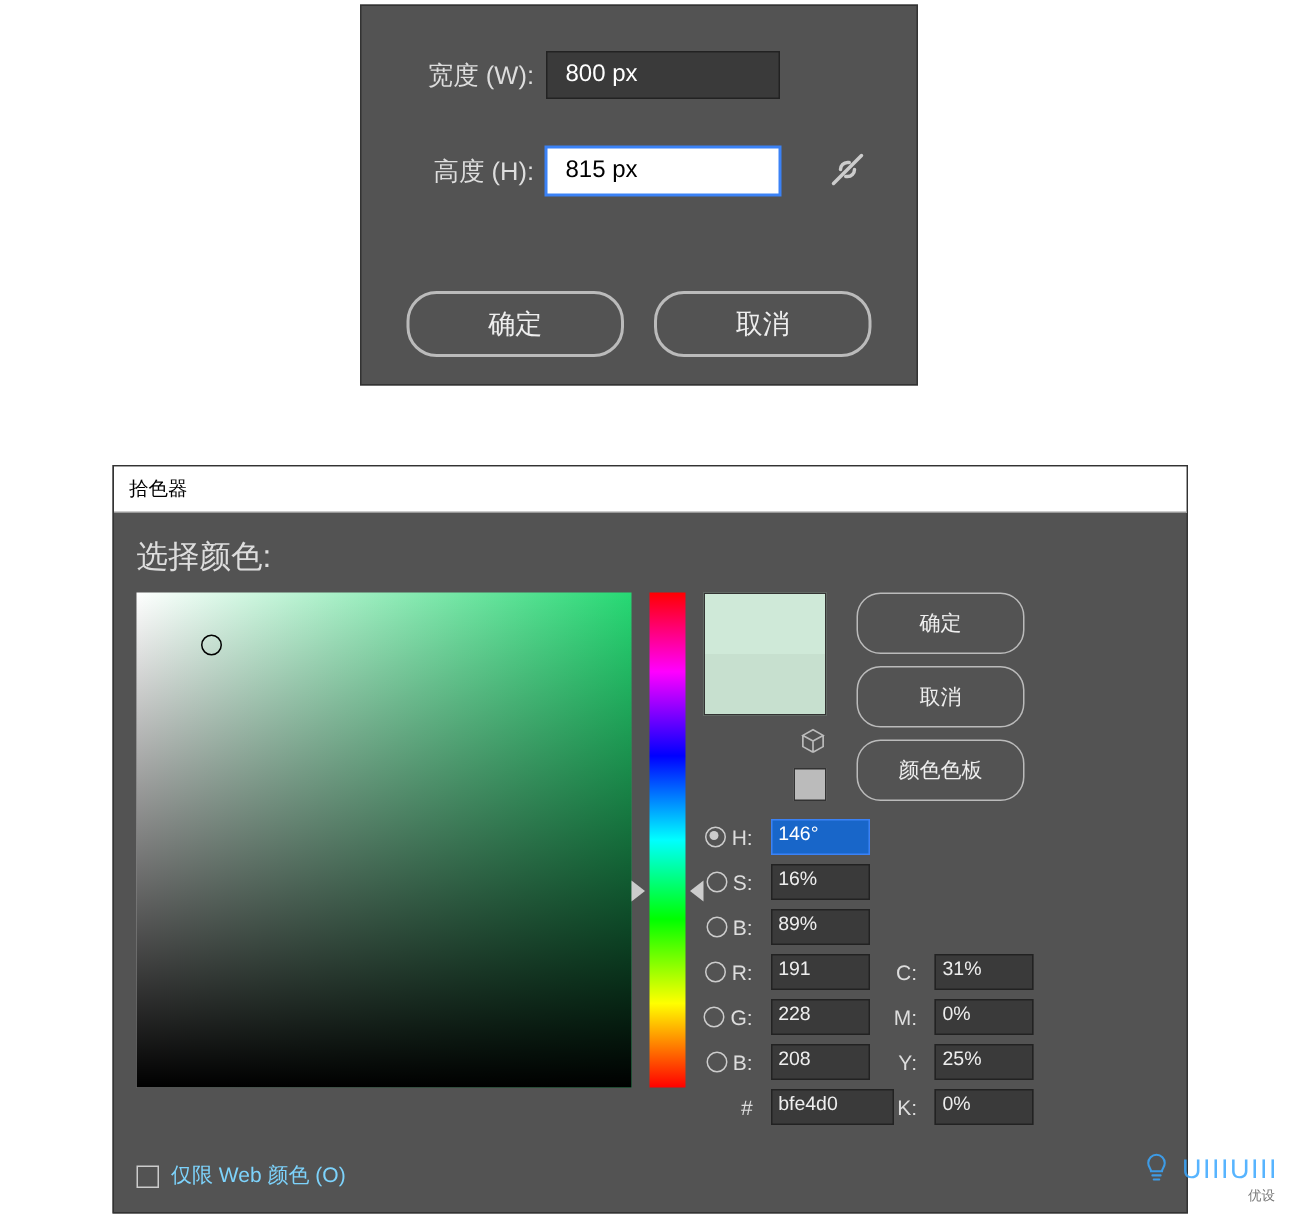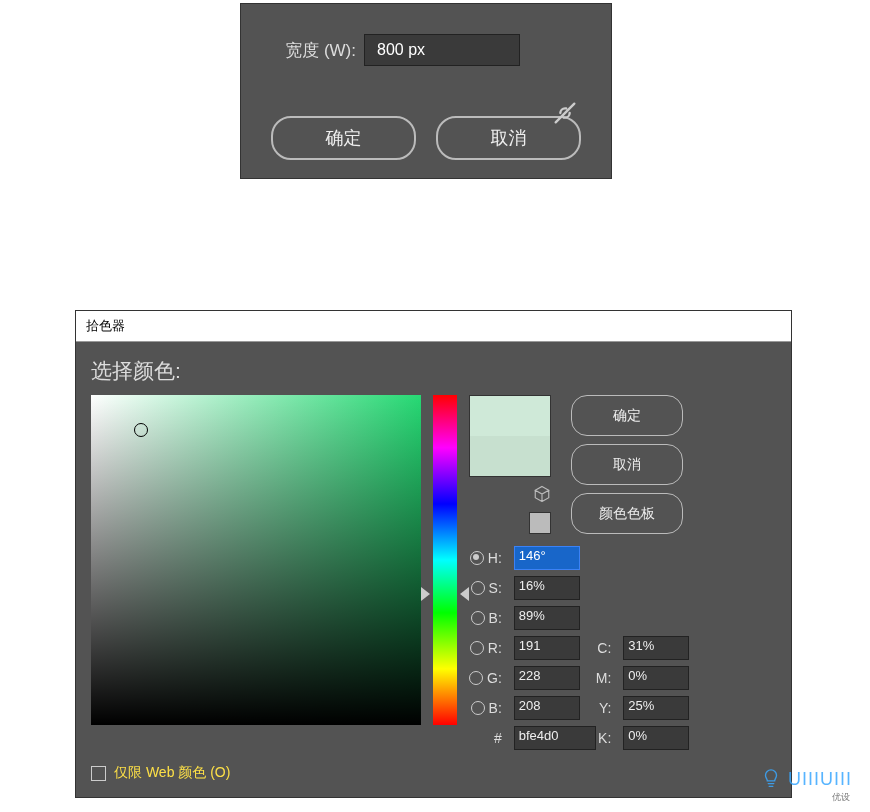--- a/index.html
+++ b/index.html
@@ -31,21 +31,21 @@
   left: 240px;
   top: 3px;
   width: 370px;
 }
 #rect-body {
   padding: 30px 20px 20px 20px;
 }
 .field-row {
   display: flex;
   align-items: center;
-  margin-bottom: 18px;
+  margin-bottom: 32px;
   font-size: 17px;
 }
 .field-label {
   width: 95px;
   text-align: right;
   color: #ddd;
   margin-right: 8px;
 }
 .field-input {
   width: 130px;
@@ -231,25 +231,25 @@
   width: 56px;
 }
 .small-input.hi {
   background: #1866c9;
   color: #fff;
   border: 1px solid #3b82f6;
 }
 .small-input.wide { width: 72px; }
 
 #web-row {
-  margin-top: 14px;
+  margin-top: 25px;
   display: flex;
   align-items: center;
   font-size: 14px;
-  color: #fde047;
+  color: #7dd3fc;
 }
 .cbox {
   width: 13px; height: 13px;
   border: 1.5px solid #ccc;
   margin-right: 8px;
 }
 
 #watermark {
   position: absolute;
   right: 18px;
@@ -271,20 +271,24 @@
 }
 </style>
 </head>
 <body>
 
 <div class="dialog" id="rect-dialog">
   <div id="rect-body">
     <div class="field-row">
       <span class="field-label">宽度 (W):</span>
       <span class="field-input">800 px</span>
+    </div>
+    <div class="field-row">
+      <span class="field-label">高度 (H):</span>
+      <span class="field-input active">815 px</span>
     </div>
     <span class="link-icon">
       <svg width="28" height="28" viewBox="0 0 24 24">
         <path d="M8 12 a4 4 0 0 1 4-4 h1 M16 12 a4 4 0 0 1 -4 4 h-1 M4 20 L20 4" stroke="#ccc" stroke-width="2" fill="none" stroke-linecap="round"></path>
       </svg>
     </span>
   </div>
   <div class="btn-row">
     <div class="pill-btn">确定</div>
     <div class="pill-btn">取消</div>

